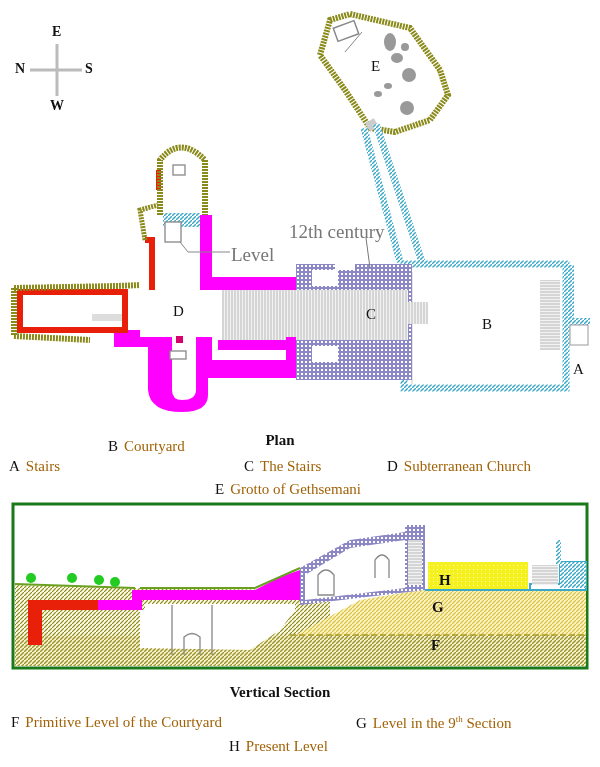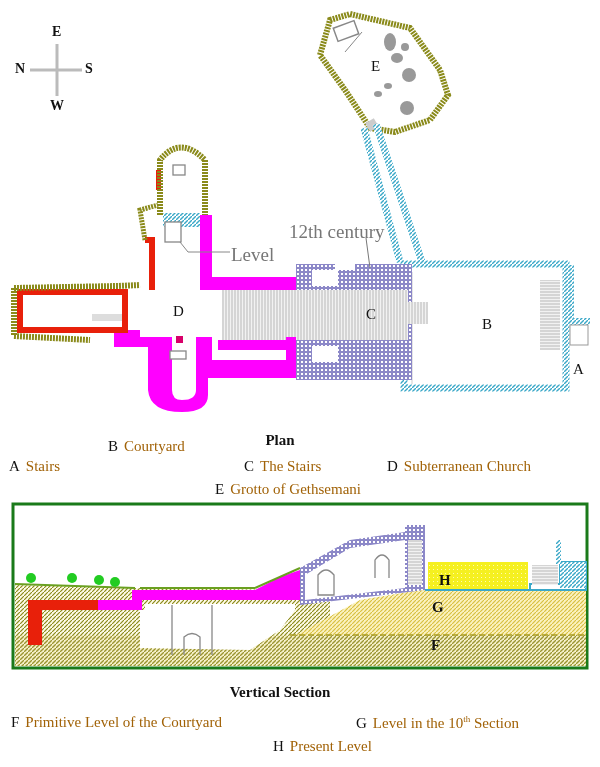--- a/index.html
+++ b/index.html
@@ -200,17 +200,17 @@
 <span class="plan-label" style="left:439px;top:572px;font-weight:bold;">H</span>
 <span class="plan-label" style="left:432px;top:599px;font-weight:bold;">G</span>
 <span class="plan-label" style="left:431px;top:637px;font-weight:bold;">F</span>
 
 <span class="title" style="top:684px;">Vertical Section</span>
 
 <div class="legend-row" style="left:11px;top:714px;">
   <span class="legend-key">F</span><span class="legend-text">Primitive Level of the Courtyard</span>
 </div>
 <div class="legend-row" style="left:356px;top:714px;">
-  <span class="legend-key">G</span><span class="legend-text"><span>Level in the 10</span><sup>th</sup><span> Section</span></span>
-</div>
-<div class="legend-row" style="left:229px;top:738px;margin-left:44px;">
+  <span class="legend-key">G</span><span class="legend-text"><span>Level in the 9</span><sup>th</sup><span> Section</span></span>
+</div>
+<div class="legend-row" style="left:229px;top:738px;">
   <span class="legend-key">H</span><span class="legend-text">Present Level</span>
 </div>
 
 </body></html>

